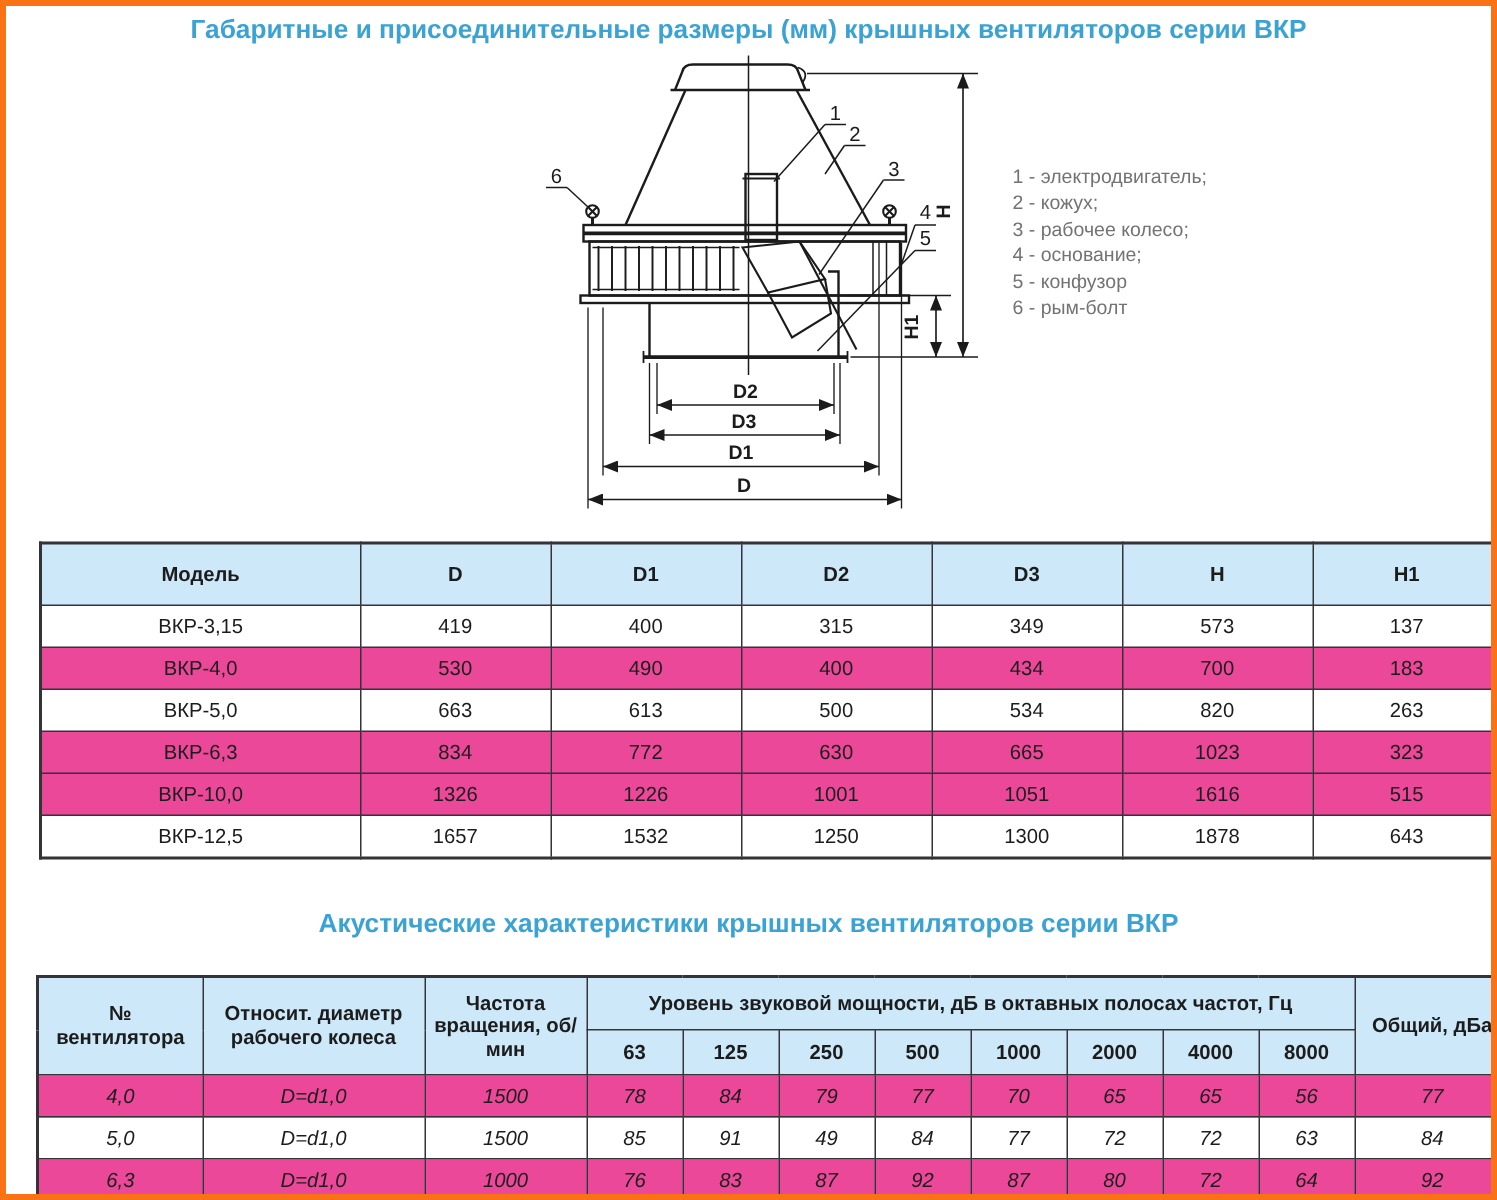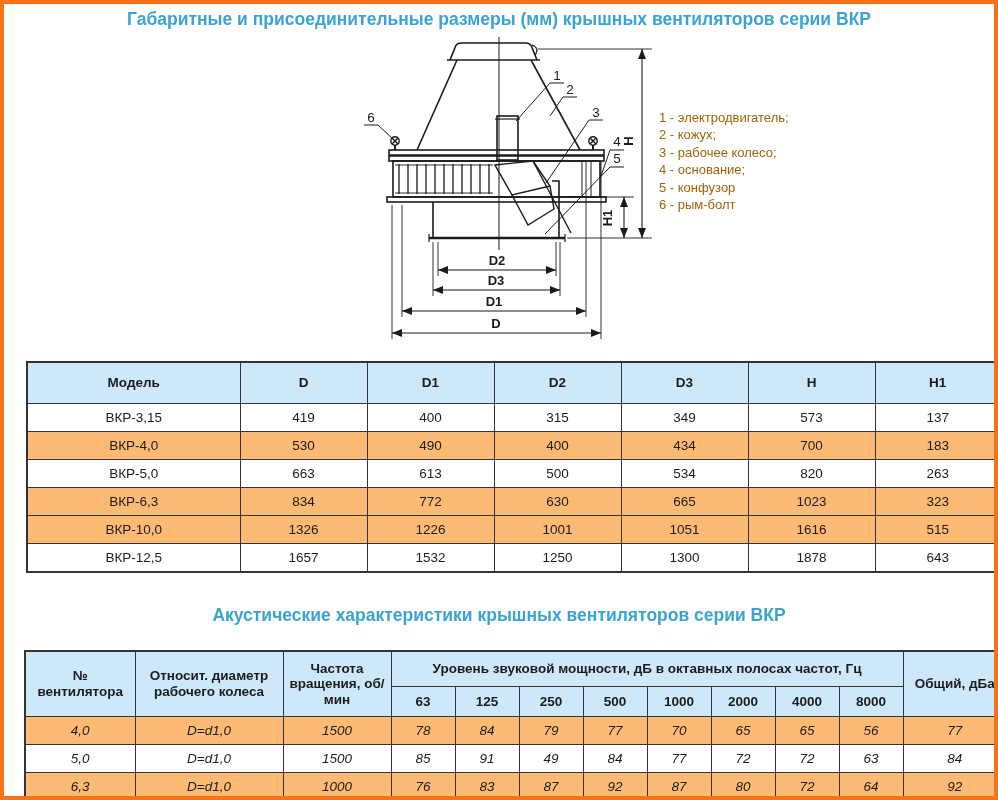--- a/index.html
+++ b/index.html
@@ -10,31 +10,31 @@
   }
   .title{
     position:absolute;left:0;width:100%;text-align:center;
     font-weight:bold;font-size:17.5px;color:#3aa3d4;white-space:nowrap;
   }
   .t1{top:5px;}
   .t2{top:601px;}
   .diagram{position:absolute;left:0;top:25px;width:998px;height:330px;}
   .fan-svg{position:absolute;left:325px;top:0;}
   .legend{
-    position:absolute;left:655px;top:80px;font-size:13px;line-height:17.4px;
-    color:#a16207;white-space:nowrap;
+    position:absolute;left:671px;top:80px;font-size:13px;line-height:17.4px;
+    color:#737373;white-space:nowrap;
   }
   table{
     position:absolute;border-collapse:collapse;table-layout:fixed;
     text-align:center;font-size:13.5px;background:#fff;
     border:2px solid #333338;
   }
   th,td{border:1px solid #333338;padding:0 3px;vertical-align:middle;}
   thead th{background:#cde8f8;font-weight:bold;line-height:1.15;}
-  tr.alt td{background:#fdba74;}
+  tr.alt td{background:#ec4899;}
   .dims{left:22px;top:357px;width:974px;}
   .dims th{height:40px;}
   .dims td{height:27px;}
   .acoustic{left:20px;top:646px;width:982px;}
   .acoustic thead tr.tier1 th{height:34px;}
   .acoustic thead tr.tier2 th{height:29px;}
   .acoustic td{height:27px;font-style:italic;}
 </style>
 </head>
 <body>

